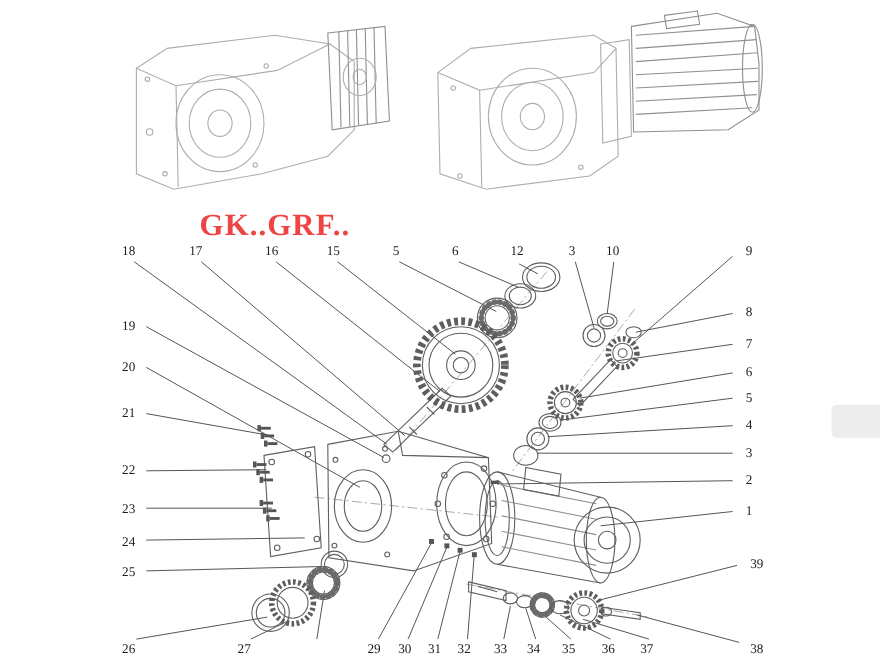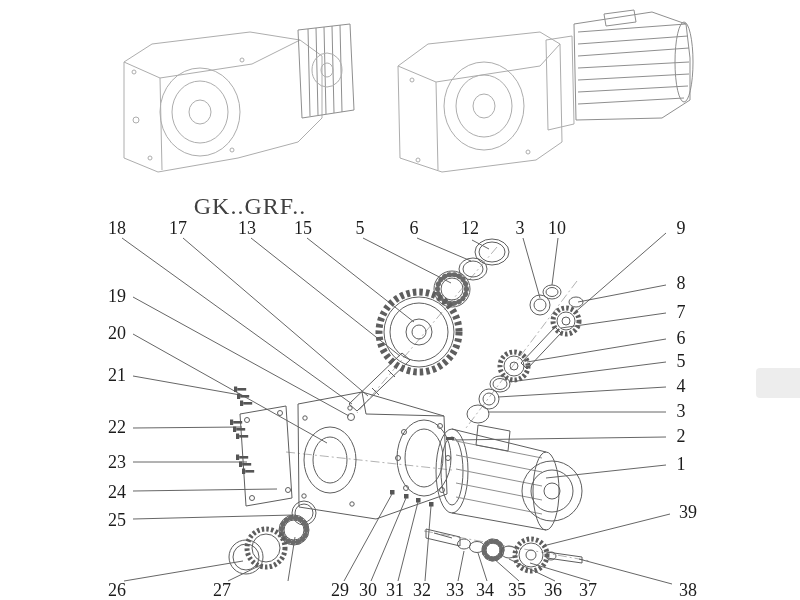--- a/index.html
+++ b/index.html
@@ -1,20 +1,20 @@
 <!DOCTYPE html>
 <html><head>
 <meta charset="utf-8">
 <style>
   html,body{margin:0;padding:0;background:#f6f6f6;}
   .page{position:relative;width:800px;height:600px;background:#ffffff;overflow:hidden;
         font-family:"Liberation Serif",serif;}
-  .title{position:absolute;transform:translate(-50%,-50%);font-weight:400;font-size:24px;
-         letter-spacing:1px;color:#404040;white-space:nowrap;}
-  .co{position:absolute;transform:translate(-50%,-50%);font-size:18px;color:#1c1c1c;
+  .title{position:absolute;transform:translate(-50%,-50%);font-weight:700;font-size:28px;
+         letter-spacing:1px;color:#ef4444;white-space:nowrap;}
+  .co{position:absolute;transform:translate(-50%,-50%);font-size:12px;color:#1c1c1c;
       line-height:1;white-space:nowrap;}
   .art{position:absolute;left:0;top:0;}
   .wm{position:absolute;right:0;top:368px;width:44px;height:30px;background:#ededed;
       border-radius:4px 0 0 4px;}
   
   .st0{fill:none;stroke:#adadad;stroke-width:1;}
   .st0b{fill:none;stroke:#8f8f8f;stroke-width:1;}
   .st1{fill:none;stroke:#5e5e5e;stroke-width:1;}
   .teeth{fill:none;stroke:#5e5e5e;stroke-width:5;stroke-dasharray:2.5 2.2;}
   .teethlg{fill:none;stroke:#5e5e5e;stroke-width:7;stroke-dasharray:3.5 3;}
@@ -265,21 +265,21 @@
       <circle class="st1" cx="531" cy="555" r="5"></circle>
       <ellipse class="st1" cx="551" cy="556" rx="5" ry="4"></ellipse>
       <polygon class="st1" points="547,552 582,557 582,563 547,558"></polygon>
     </g>
   </svg>
 
   <div class="title" style="left:250px;top:206px">GK..GRF..</div>
 
   <span class="co" style="left:117px;top:228px">18</span>
   <span class="co" style="left:178px;top:228px">17</span>
-  <span class="co" style="left:247px;top:228px">13</span>
+  <span class="co" style="left:247px;top:228px">16</span>
   <span class="co" style="left:303px;top:228px">15</span>
   <span class="co" style="left:360px;top:228px">5</span>
   <span class="co" style="left:414px;top:228px">6</span>
   <span class="co" style="left:470px;top:228px">12</span>
   <span class="co" style="left:520px;top:228px">3</span>
   <span class="co" style="left:557px;top:228px">10</span>
 
   <span class="co" style="left:681px;top:228px">9</span>
   <span class="co" style="left:681px;top:283px">8</span>
   <span class="co" style="left:681px;top:312px">7</span>

